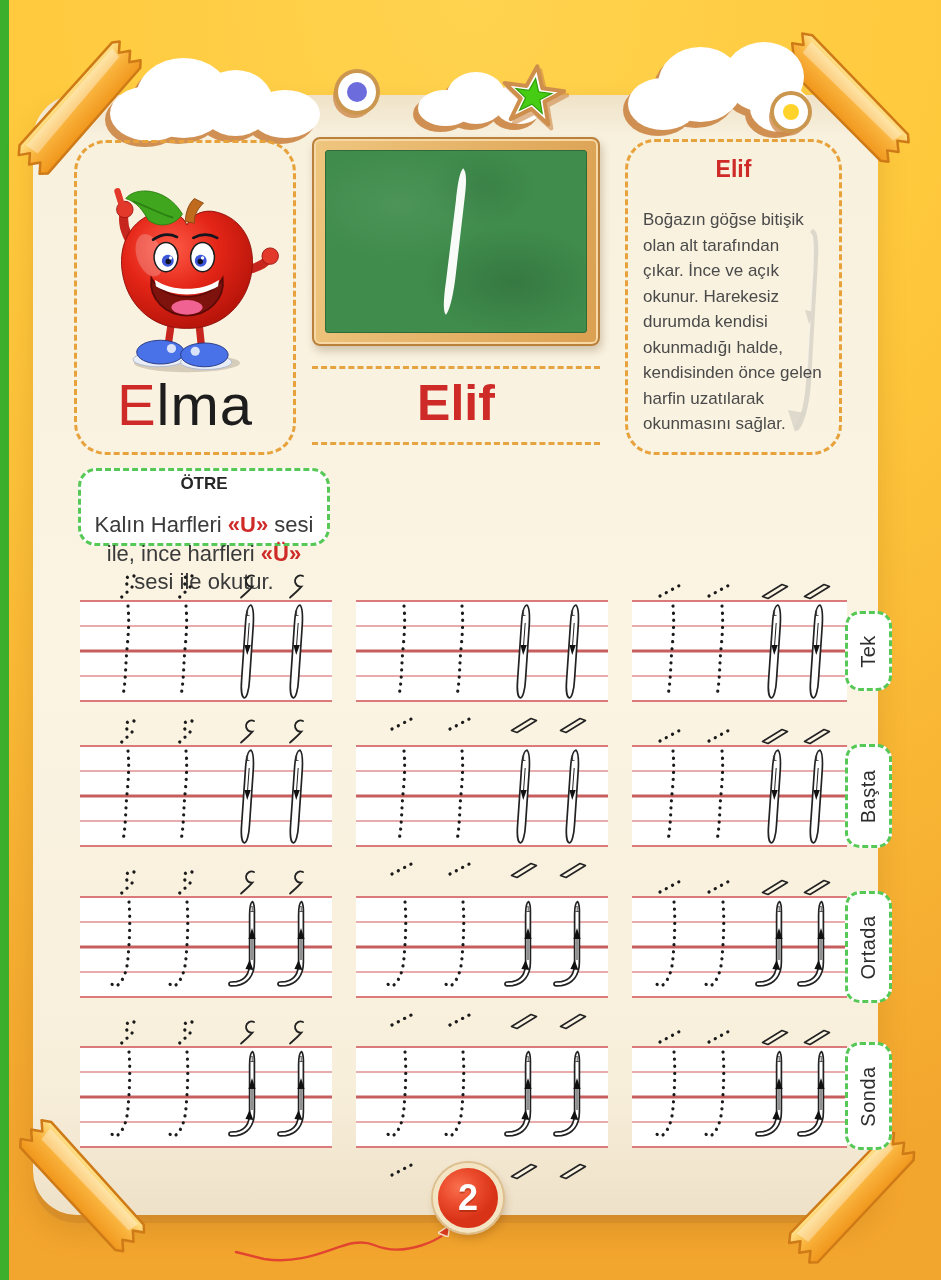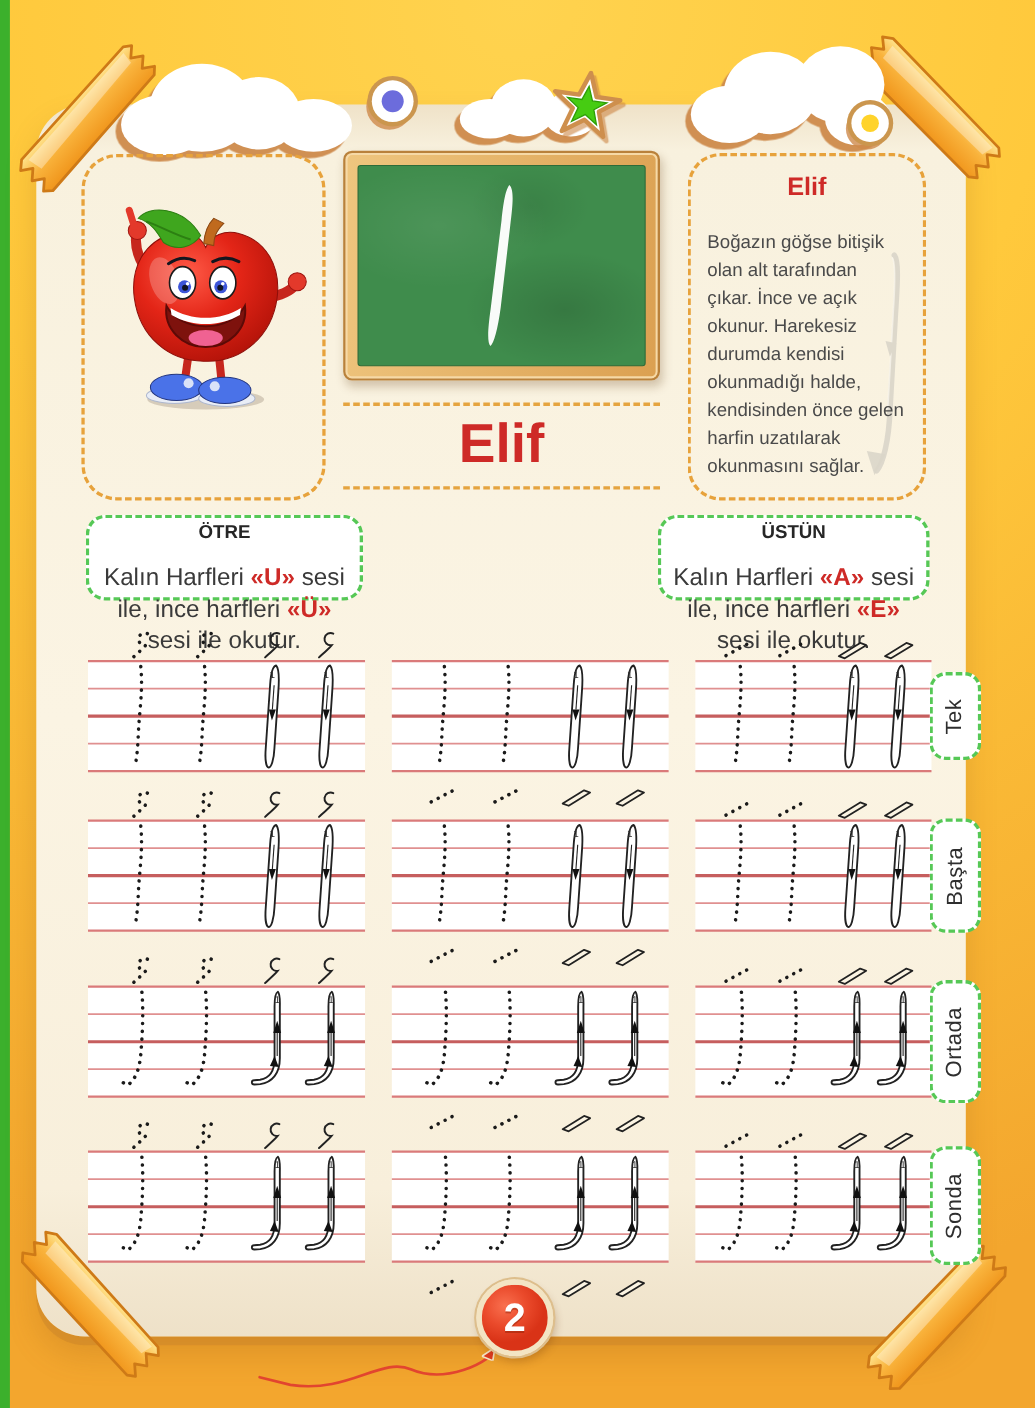--- a/index.html
+++ b/index.html
@@ -165,20 +165,21 @@
         <circle cx="84.5" cy="102" r="3" fill="#0F1322"></circle>
         <circle cx="87" cy="98" r="1.8" fill="#fff"></circle>
       <ellipse cx="122" cy="97" rx="13" ry="16" fill="#fff" stroke="#1c1c1c" stroke-width="1.6"></ellipse>
       <circle cx="120" cy="101" r="6.5" fill="#3D55D8"></circle>
         <circle cx="119.5" cy="102" r="3" fill="#0F1322"></circle>
         <circle cx="122" cy="98" r="1.8" fill="#fff"></circle>
       <path d="M66,120 C80,147 130,147 144,120 C147,143 128,161 105,161 C82,161 63,143 66,120 Z" fill="#7E120D" stroke="#5C0A07" stroke-width="2"></path>
       <path d="M70,122 C90,135 120,135 140,122 L139,129 C119,141 91,141 71,129 Z" fill="#fff"></path>
       <ellipse cx="105" cy="152" rx="17" ry="8" fill="#F06292"></ellipse>
     </svg>
+    <div class="elma-word"><span class="initial">E</span><span>lma</span></div>
   </div>
 
   <div class="board">
     <div class="board-inner">
       <svg width="27" height="152" viewBox="0 0 26 150" style="transform:rotate(2deg)">
         <path d="M17,2 C21,6 21,16 19,38 L13,112 C11,132 8,144 5,147 C2,144 2,133 4,114 L11,34 C12.5,14 14,6 17,2 Z" fill="#FFFFFF" opacity="0.97"></path>
       </svg>
     </div>
   </div>
   <div class="sep" style="top:366px"></div>
@@ -192,24 +193,20 @@
       <path d="M30,10 C33,13 33,30 31,60 L26,148" stroke="#FFFFFF" stroke-width="1.5" fill="none" opacity=".7"></path>
       <polygon points="7,186 24,189 14,208" fill="#BDBab2" opacity=".9"></polygon>
       <polygon points="24,86 34,88 28,100" fill="#C2BFB8"></polygon>
     </svg>
     <div class="info-body">Boğazın göğse bitişik olan alt tarafından çıkar. İnce ve açık okunur. Harekesiz durumda kendisi okunmadığı halde, kendisinden önce gelen harfin uzatılarak okunmasını sağlar.</div>
   </div>
 
   <div class="rule-box" style="left:78px;width:252px">
     <div class="rule-title">ÖTRE</div>
     <div class="rule-text"><span>Kalın Harfleri </span><span class="hl">«U»</span><span> sesi ile, ince harfleri </span><span class="hl">«Ü»</span><span> sesi ile okutur.</span></div>
-  </div>
-  <div class="rule-box" style="left:598px;width:247px">
-    <div class="rule-title">ÜSTÜN</div>
-    <div class="rule-text"><span>Kalın Harfleri </span><span class="hl">«A»</span><span> sesi ile, ince harfleri </span><span class="hl">«E»</span><span> sesi ile okutur.</span></div>
   </div>
 
   <div class="practice" id="practice">
       <div class="p-cell" style="left: 80px; top: 565px; width: 252px; height: 172px;"><svg width="252" height="172" viewBox="0 0 252 172">
           <rect x="0" y="36" width="252" height="100" fill="#FFFFFF"></rect>
           <line x1="0" y1="36" x2="252" y2="36" stroke="#DA7A7A" stroke-width="2"></line>
           <line x1="0" y1="61" x2="252" y2="61" stroke="#E09090" stroke-width="1.6"></line>
           <line x1="0" y1="86" x2="252" y2="86" stroke="#C65E5E" stroke-width="2.8"></line>
           <line x1="0" y1="111" x2="252" y2="111" stroke="#E09090" stroke-width="1.6"></line>
           <line x1="0" y1="136" x2="252" y2="136" stroke="#DA7A7A" stroke-width="2"></line>

